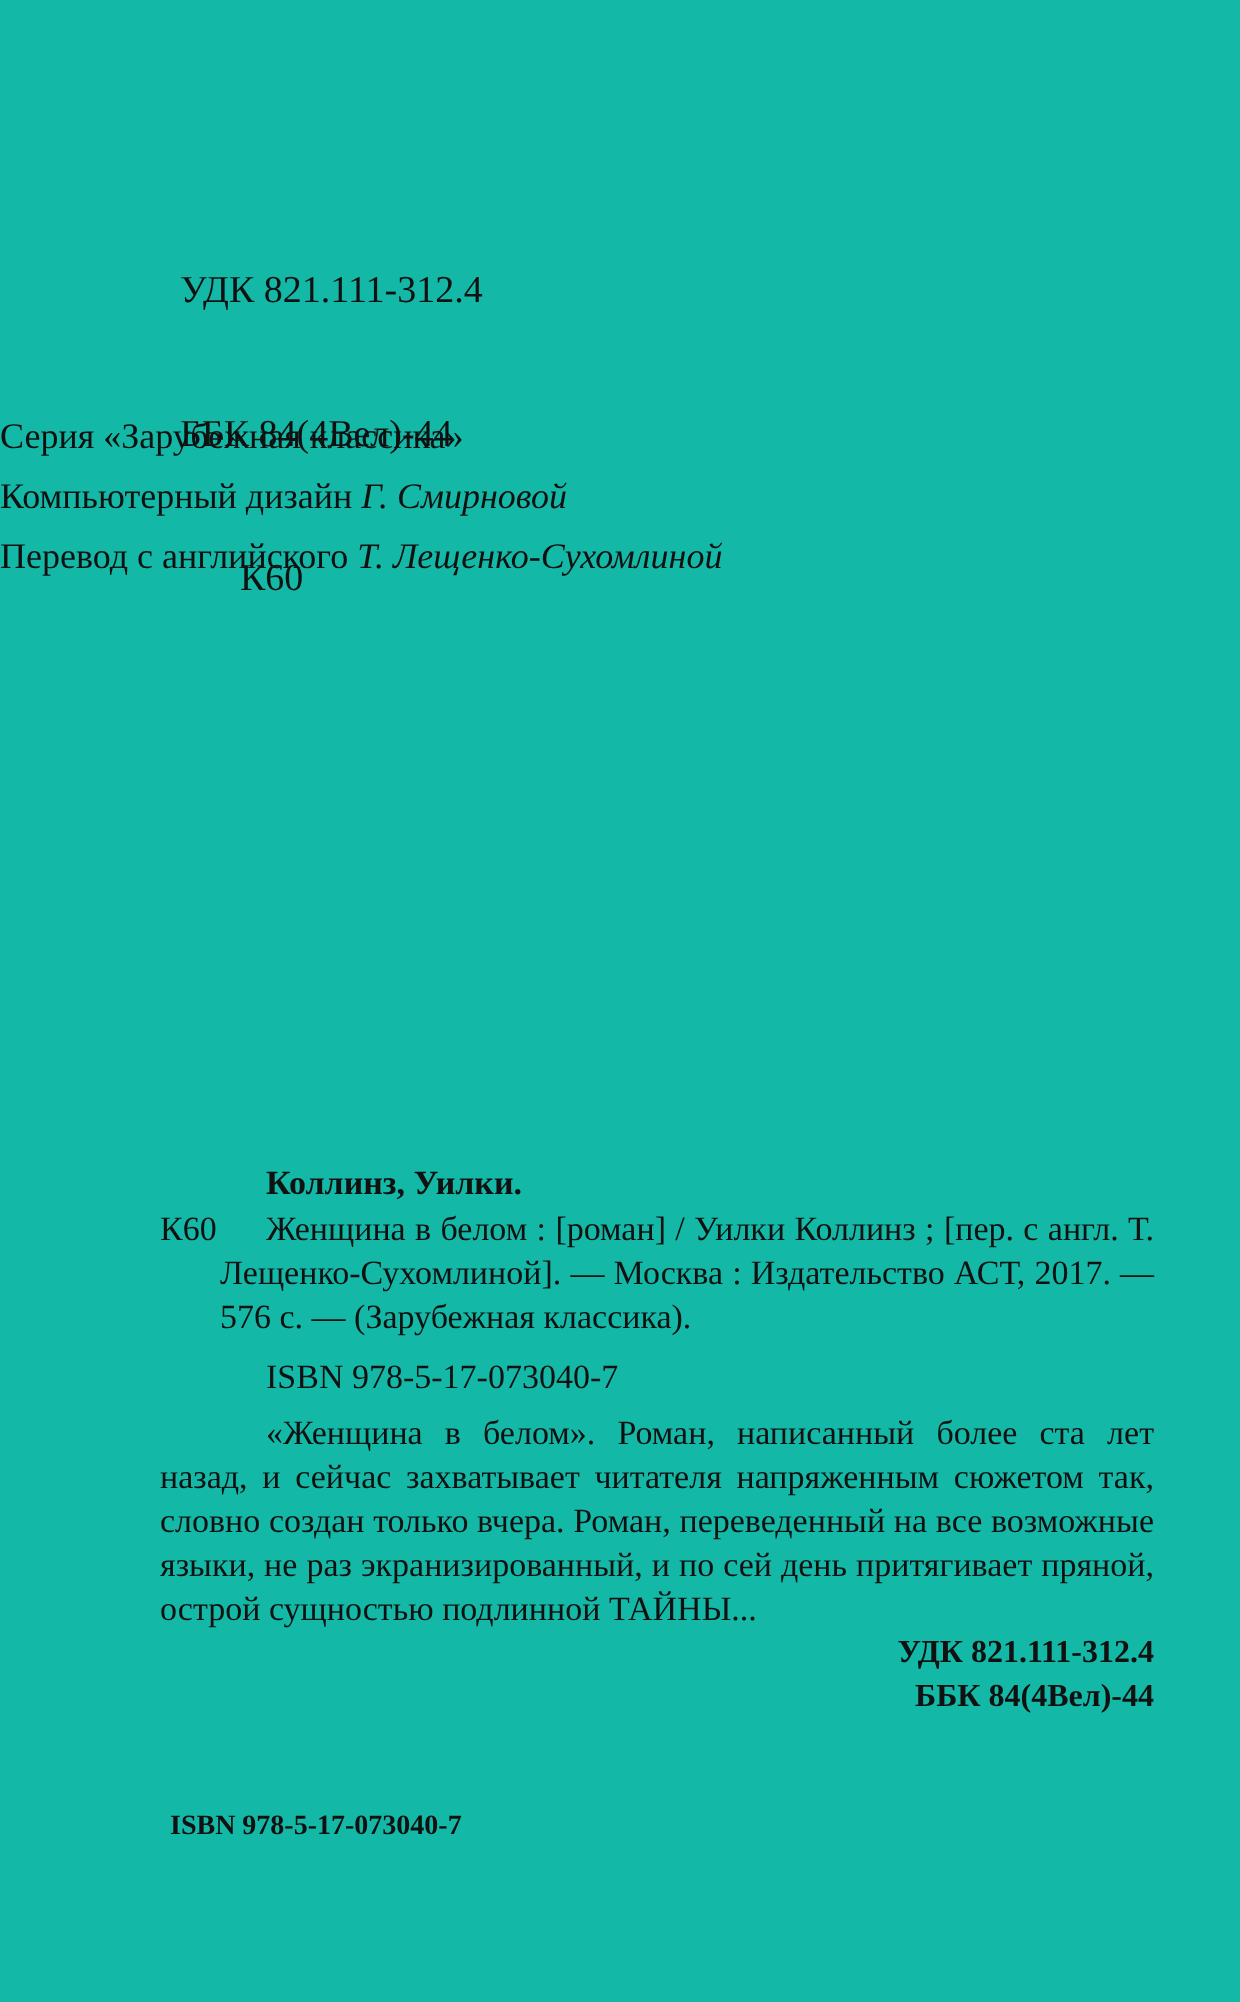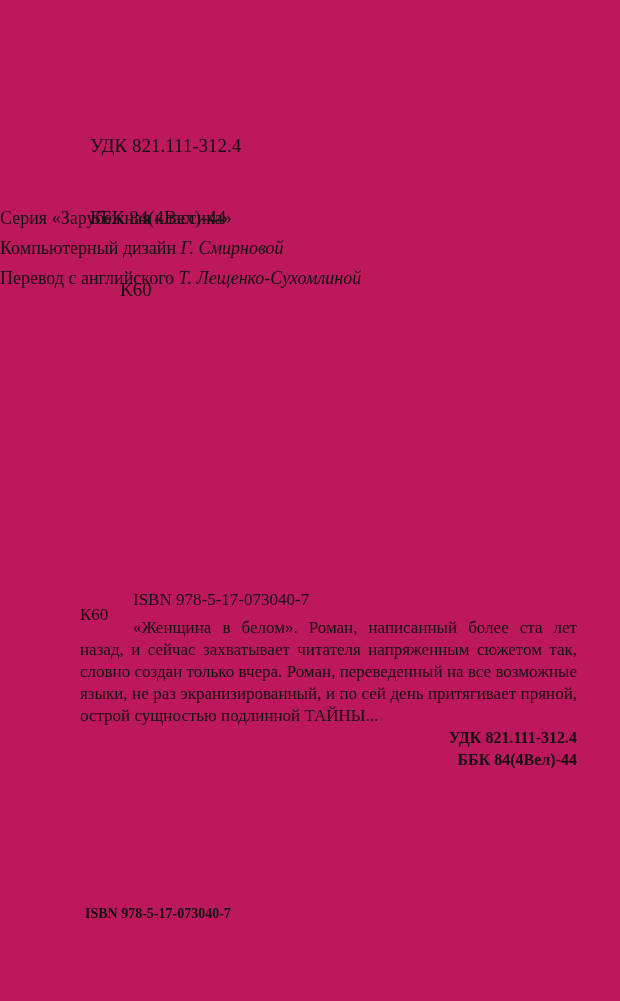--- a/index.html
+++ b/index.html
@@ -1,20 +1,20 @@
 <!DOCTYPE html>
 <html><head>
 <meta charset="utf-8">
 <style>
   html, body { margin: 0; padding: 0; }
   .page {
     position: relative;
     width: 620px;
     height: 1001px;
-    background: #be185d;
+    background: #14b8a6;
     font-family: "Liberation Serif", serif;
     color: #111111;
     overflow: hidden;
   }
 
   
   .top-block {
     position: absolute;
     top: 86px;
     left: 90px;
@@ -102,21 +102,23 @@
     <div class="k60">К60</div>
   </div>
 
   <div class="series-block">
     <p class="line">Серия «Зарубежная классика»</p>
     <p class="line"><span>Компьютерный дизайн </span><span class="italic">Г. Смирновой</span></p>
     <p class="line"><span>Перевод с английского </span><span class="italic">Т. Лещенко-Сухомлиной</span></p>
   </div>
 
   <div class="catalog">
+    <p class="author">Коллинз, Уилки.</p>
     <span class="index">К60</span>
+    <p class="description">Женщина в белом : [роман] / Уилки Коллинз ; [пер. с англ. Т. Лещенко-Сухомлиной]. — Москва : Издательство АСТ, 2017. — 576 с. — (Зарубежная классика).</p>
     <p class="isbn-line">ISBN 978-5-17-073040-7</p>
     <p class="annotation">«Женщина в белом». Роман, написанный более ста лет назад, и сейчас захватывает читателя напряженным сюжетом так, словно создан только вчера. Роман, переведенный на все возможные языки, не раз экранизированный, и по сей день притягивает пряной, острой сущностью подлинной ТАЙНЫ...</p>
     <div class="codes">
       <div>УДК 821.111-312.4</div>
       <div>ББК 84(4Вел)-44</div>
     </div>
   </div>
 
   <div class="footer-line">
     <span>ISBN 978-5-17-073040-7</span>

